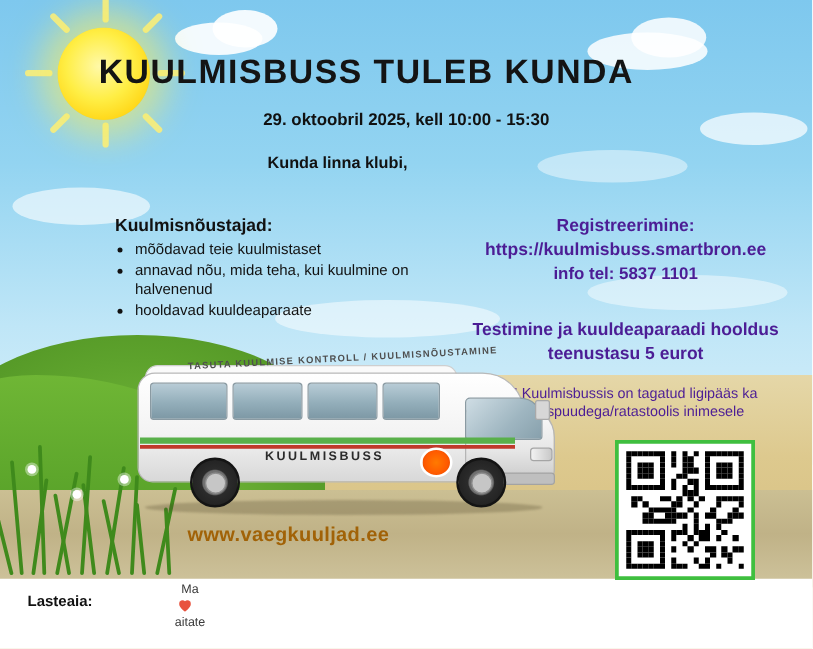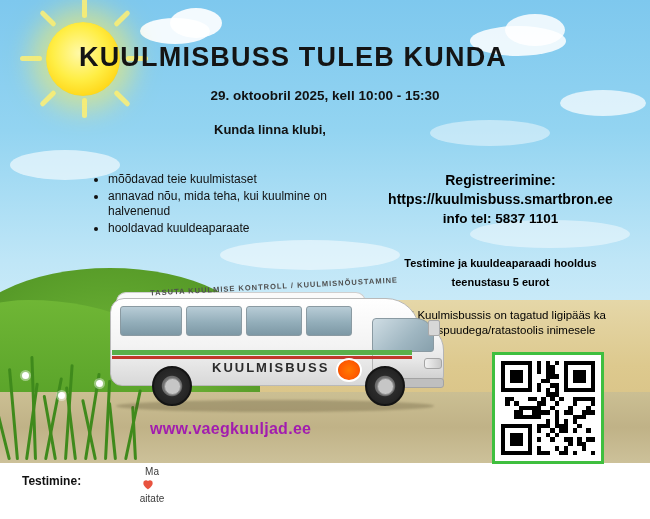--- a/index.html
+++ b/index.html
@@ -145,57 +145,57 @@
     font-size: 12px;
     line-height: 15.5px;
   }
   .left-col li { margin-bottom: 1px; }
 
   .right-col {
     position: absolute;
     left: 358px; top: 172px;
     width: 285px;
     text-align: center;
-    color: #000000;
+    color: #4c1d95;
   }
   .right-col .reg-title {
     font-size: 14px;
     font-weight: bold;
     margin-bottom: 2px;
   }
   .right-col .reg-url {
     font-size: 14px;
     font-weight: bold;
     line-height: 19px;
   }
   .right-col .reg-phone {
     font-size: 13.5px;
     font-weight: bold;
     line-height: 19px;
   }
   .right-col .testing {
     margin-top: 26px;
-    font-size: 11px;
+    font-size: 14px;
     font-weight: bold;
     line-height: 19px;
     text-align: center;
   }
   .right-col .nb {
     margin-top: 16px;
     font-size: 11.5px;
     line-height: 15px;
     font-weight: normal;
   }
 
   .website {
     position: absolute;
     left: 150px; top: 420px;
     font-size: 16px;
     font-weight: bold;
-    color: #a21caf;
+    color: #a16207;
     letter-spacing: .3px;
   }
 
   
   .qr-box {
     position: absolute;
     left: 492px; top: 352px;
     width: 112px; height: 112px;
     background: #ffffff;
     border: 3px solid #3fbf3f;
@@ -303,21 +303,21 @@
   }
   .bus-stripe2 {
     position: absolute;
     left: 92px; top: 94px;
     width: 300px; height: 3px;
     background: #c0392b;
   }
   .bus-label {
     position: absolute;
     left: 176px; top: 98px;
-    font-size: 13px;
+    font-size: 10px;
     font-weight: bold;
     letter-spacing: 2px;
     color: #2b2b2b;
     padding-left: 16px;
   }
   .bus-top-text {
     position: absolute;
     left: 130px; top: 20px;
     font-size: 7.5px;
     font-weight: bold;
@@ -439,20 +439,21 @@
   <div class="flower" style="left:58px;top:392px;"></div>
   <div class="flower" style="left:96px;top:380px;"></div>
 
   <div class="headline">KUULMISBUSS TULEB KUNDA</div>
   <div class="subline">29. oktoobril 2025, kell 10:00 - 15:30</div>
   <div class="venue">
     <div>Kunda linna klubi,</div>
   </div>
 
   <div class="left-col">
+    <h3>Kuulmisnõustajad:</h3>
     <ul>
       <li>mõõdavad teie kuulmistaset</li>
       <li>annavad nõu, mida teha, kui kuulmine on halvenenud</li>
       <li>hooldavad kuuldeaparaate</li>
     </ul>
   </div>
 
   <div class="right-col">
     <div class="reg-title">Registreerimine:</div>
     <div class="reg-url">https://kuulmisbuss.smartbron.ee</div>
@@ -934,21 +935,21 @@
         <i class="qr-on"></i>
         <i></i>
         <i class="qr-on"></i>
         <i></i>
         <i></i>
         <i></i>
         <i class="qr-on"></i>
       </div>
   </div>
 
-  <div class="toetavad">Testimine:</div>
+  <div class="toetavad">Lasteaia:</div>
   <div class="logo-ma">
     <div>Ma</div>
     <div style="height:16px"></div>
     <div>aitate</div>
   </div>
   <svg class="logo-heart" viewBox="0 0 24 24">
     <path d="M12 21s-8-5.2-8-10.4A4.6 4.6 0 0 1 12 7a4.6 4.6 0 0 1 8 3.6C20 15.8 12 21 12 21z" fill="#e8533f"></path>
   </svg>
 
 </div>

